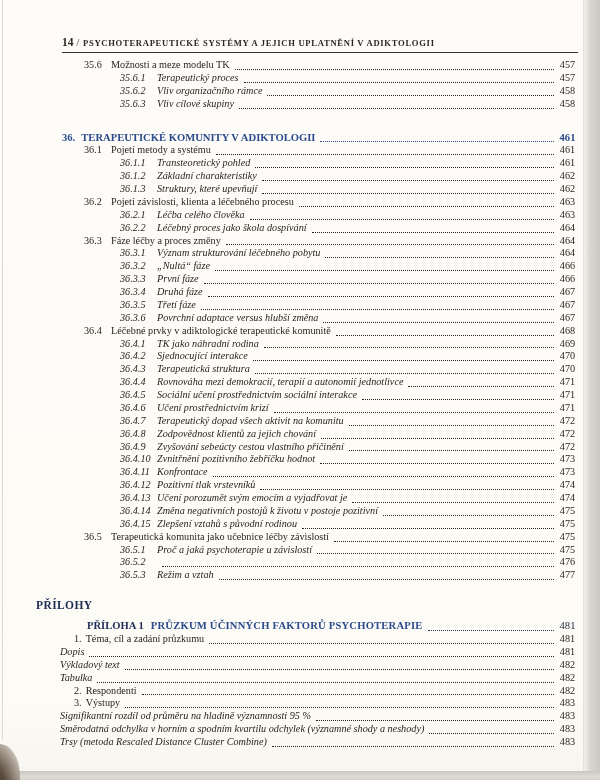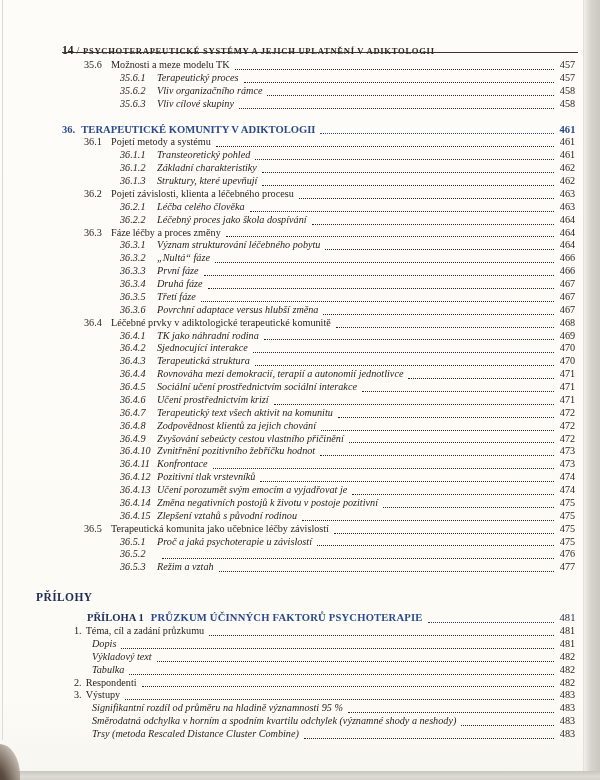--- a/index.html
+++ b/index.html
@@ -19,40 +19,40 @@
     background:linear-gradient(90deg,#f1efe9 0%,#d8d5cf 40%,#cbc8c2 100%);
     border-left:1px solid #e3e1da;}
   .edge-bottom{position:absolute;left:0;right:0;bottom:0;height:9px;
     background:linear-gradient(180deg,#c9c6bf 0%,#dedbd4 60%,#d6d3cc 100%);}
   .gutter-shadow{position:absolute;left:-14px;bottom:-16px;width:34px;height:52px;
     background:radial-gradient(ellipse at 0% 100%,#2f261f 0%,#5a4c3f 45%,#a2968a 70%,rgba(250,248,243,0) 100%);
     border-radius:0 60% 0 0;}
 
   
   .running-head{
-    position:absolute;left:62px;right:22px;top:44px;
+    position:absolute;left:62px;right:22px;top:36px;
     font-size:9px;letter-spacing:.7px;color:#2b2722;
     white-space:nowrap;line-height:12px;
   }
   .running-head .pgnum{font-size:11.5px;font-weight:bold;letter-spacing:0;}
   .running-head .slash{font-weight:normal;padding:0 3px;font-size:10px;}
   .running-head .title{font-weight:bold;font-size:8.6px;}
   .head-rule{position:absolute;left:62px;right:22px;top:52px;height:1px;background:#39352f;}
 
   
   .toc{position:absolute;left:0;right:22px;top:59px;color:#29241e;}
   .toc-block + .toc-block{margin-top:13px;}
   .row{display:flex;align-items:flex-end;line-height:12.88px;font-size:10.2px;}
   .row .num{flex:none;white-space:nowrap;}
   .row .label{flex:none;white-space:nowrap;}
   .row .dots{flex:1 1 8px;min-width:8px;border-bottom:1.6px dotted currentColor;margin:0 3px 2px 5px;}
   .row .pg{flex:none;min-width:21px;text-align:center;font-style:normal;font-weight:normal;white-space:nowrap;}
 
   .level-chapter{padding-left:62px;font-weight:bold;color:var(--accent,#2b4a8c);font-size:10.6px;}
-  .level-chapter .num{margin-right:6px;}
+  .level-chapter .num{margin-right:6px;margin-top:8px;}
   .level-chapter .pg{font-weight:bold;}
 
   .level-section{padding-left:84px;}
   .level-section .num{min-width:27px;}
 
   .level-subsection{padding-left:120px;font-style:italic;}
   .level-subsection .num{min-width:37px;}
 
   .appendix-heading{
     margin:17px 0 9px 0;padding-left:36px;
@@ -61,21 +61,21 @@
   }
   .level-app-chapter{padding-left:87px;font-weight:bold;font-size:10.6px;color:#1e2740;}
   .level-app-chapter .num{margin-right:7px;color:var(--navy,#1d2c55);}
   .level-app-chapter .label{color:var(--accent,#2b4a8c);letter-spacing:.2px;}
   .level-app-chapter .dots{color:#2a3350;}
   .level-app-chapter .pg{color:#1e2740;}
 
   .level-app-item{padding-left:74px;}
   .level-app-item .num{margin-right:4px;}
 
-  .level-app-sub{padding-left:92px;font-style:italic;}
+  .level-app-sub{padding-left:60px;font-style:italic;}
 </style>
 </head>
 <body>
 
 <div class="page">
 
   <div class="running-head">
     <span class="pgnum">14</span><span class="slash">/</span><span class="title">PSYCHOTERAPEUTICKÉ SYSTÉMY A JEJICH UPLATNĚNÍ V ADIKTOLOGII</span>
   </div>
   <div class="head-rule"></div>
@@ -236,21 +236,21 @@
             <span class="pg">471</span>
           </div>
           <div class="row level-subsection">
             <span class="num">36.4.6</span>
             <span class="label">Učení prostřednictvím krizí</span>
             <span class="dots"></span>
             <span class="pg">471</span>
           </div>
           <div class="row level-subsection">
             <span class="num">36.4.7</span>
-            <span class="label">Terapeutický text všech aktivit na komunitu</span>
+            <span class="label">Terapeutický dopad všech aktivit na komunitu</span>
             <span class="dots"></span>
             <span class="pg">472</span>
           </div>
           <div class="row level-subsection">
             <span class="num">36.4.8</span>
             <span class="label">Zodpovědnost klientů za jejich chování</span>
             <span class="dots"></span>
             <span class="pg">472</span>
           </div>
           <div class="row level-subsection">

